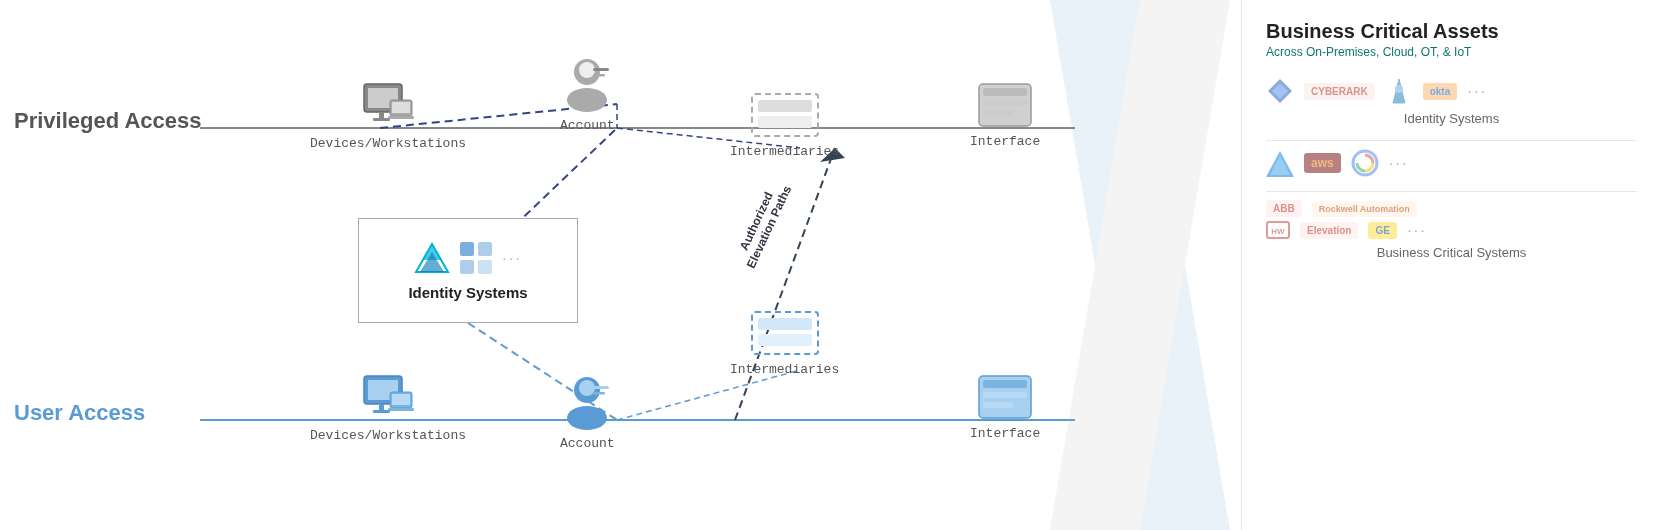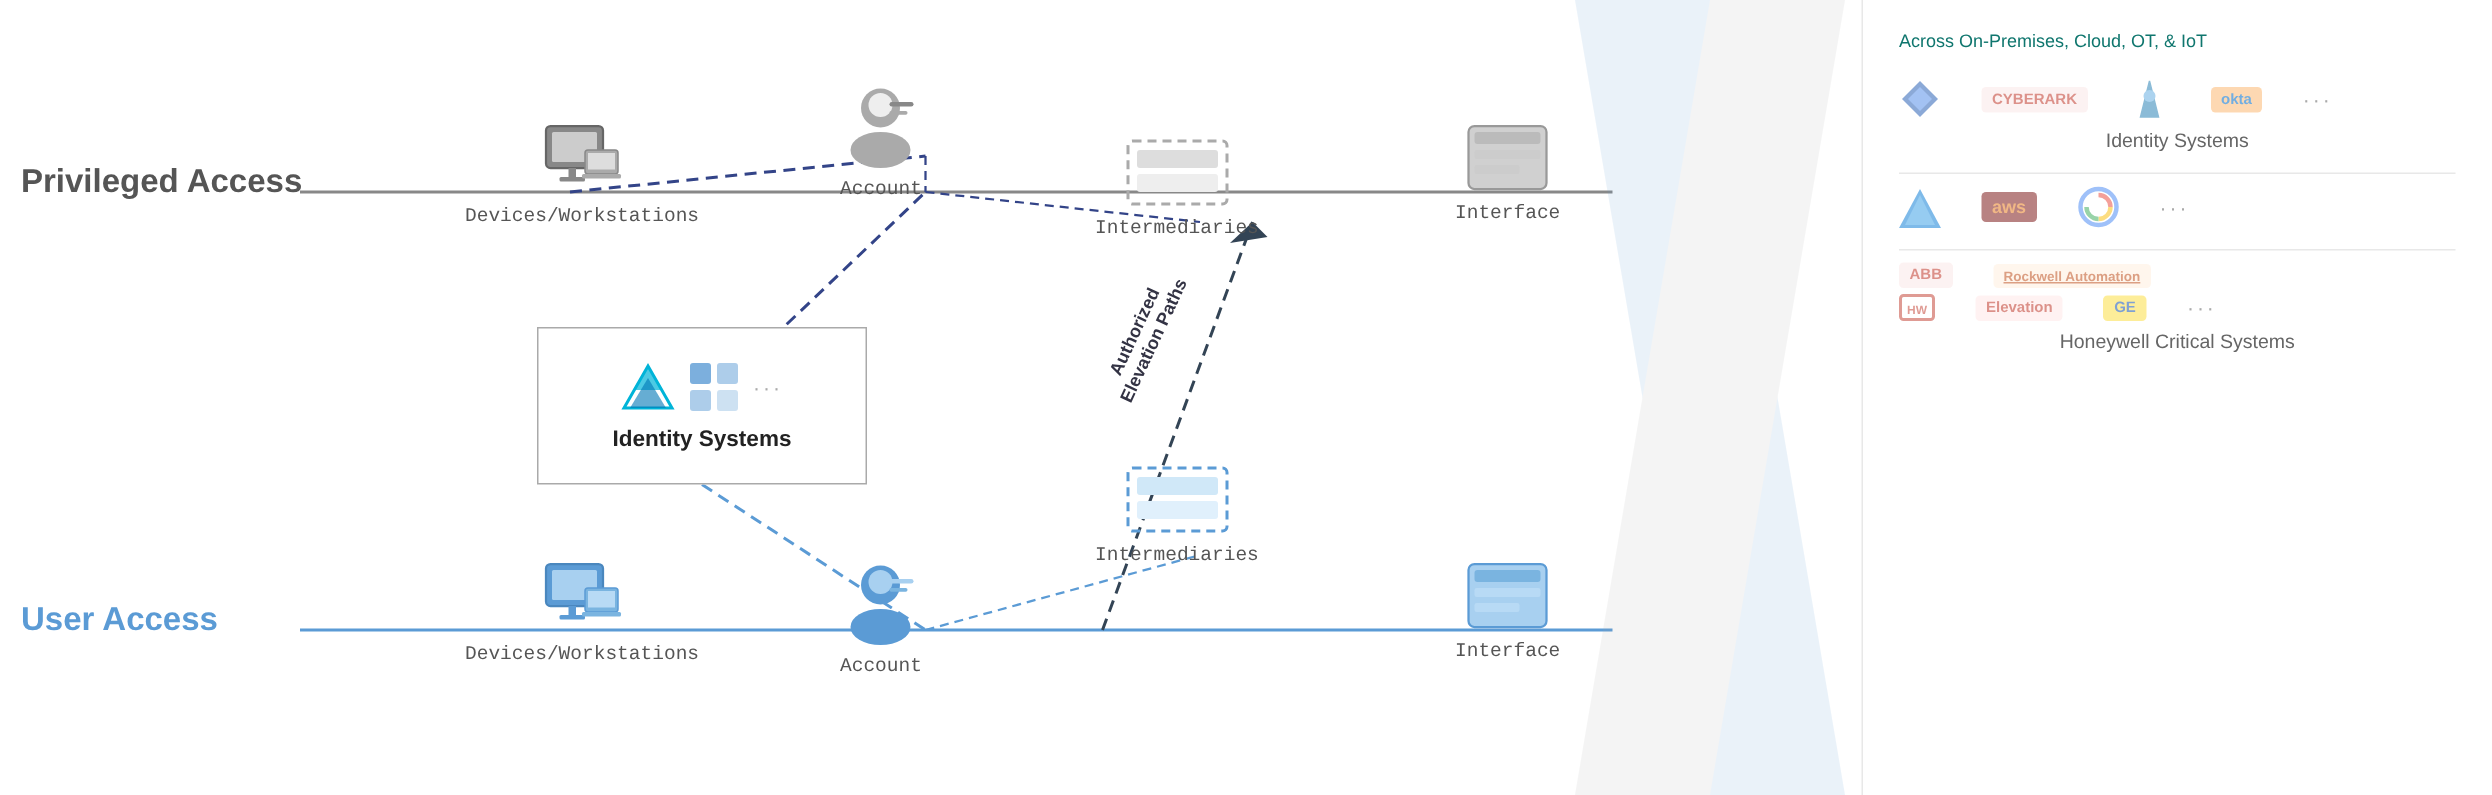--- a/index.html
+++ b/index.html
@@ -143,21 +143,21 @@
     .panel-section-title {
       font-size: 13px;
       color: #666;
       text-align: center;
       margin-top: 6px;
     }
 
     .logo-row {
       display: flex;
       align-items: center;
-      gap: 27px;
+      gap: 10px;
       flex-wrap: wrap;
       margin-bottom: 4px;
     }
 
     .logo-badge {
       display: flex;
       align-items: center;
       justify-content: center;
       font-size: 10px;
       font-weight: 700;
@@ -363,20 +363,21 @@
   </div>
 
   <svg style="position:absolute;left:1050px;top:0;width:180px;height:530px;opacity:0.12;" viewBox="0 0 180 530">
     <polygon points="90,0 180,530 90,530 0,0" fill="#5b9bd5"></polygon>
     <polygon points="0,530 90,0 180,0 90,530" fill="#aaa"></polygon>
   </svg>
 
 </div>
 
 <div class="right-panel">
+  <div class="panel-title">Business Critical Assets</div>
   <div class="panel-subtitle">Across On-Premises, Cloud, OT, &amp; IoT</div>
 
   <div class="panel-section">
     <div class="logo-row">
 
       <svg width="28" height="28" viewBox="0 0 28 28" style="opacity:0.5;">
         <polygon points="14,2 26,14 14,26 2,14" fill="#1a56b0"></polygon>
         <polygon points="14,6 22,14 14,22 6,14" fill="#4a86e8"></polygon>
       </svg>
       <span class="logo-badge logo-cyberark">CYBERARK</span>
@@ -410,27 +411,27 @@
       </svg>
       <span class="dots">···</span>
     </div>
   </div>
 
   <div class="divider"></div>
 
   <div class="panel-section">
     <div class="logo-row">
       <span class="logo-badge logo-abb">ABB</span>
-      <span class="logo-badge logo-rockwell" style="font-size:9px;text-decoration:underline;">Rockwell Automation</span>
+      <span class="logo-badge logo-rockwell" style="font-size:9px;">Rockwell Automation</span>
     </div>
     <div class="logo-row">
 
       <svg width="24" height="18" viewBox="0 0 24 18" style="opacity:0.5;">
         <rect x="1" y="1" width="22" height="16" rx="2" fill="none" stroke="#c0392b" stroke-width="2"></rect>
         <text x="12" y="13" text-anchor="middle" font-size="8" fill="#c0392b" font-weight="bold">HW</text>
       </svg>
       <span class="logo-badge logo-honeywell">Elevation</span>
       <span class="logo-badge logo-ge">GE</span>
       <span class="dots">···</span>
     </div>
-    <div class="panel-section-title">Honeywell Critical Systems</div>
+    <div class="panel-section-title">Business Critical Systems</div>
   </div>
 </div>
 
 </body></html>

